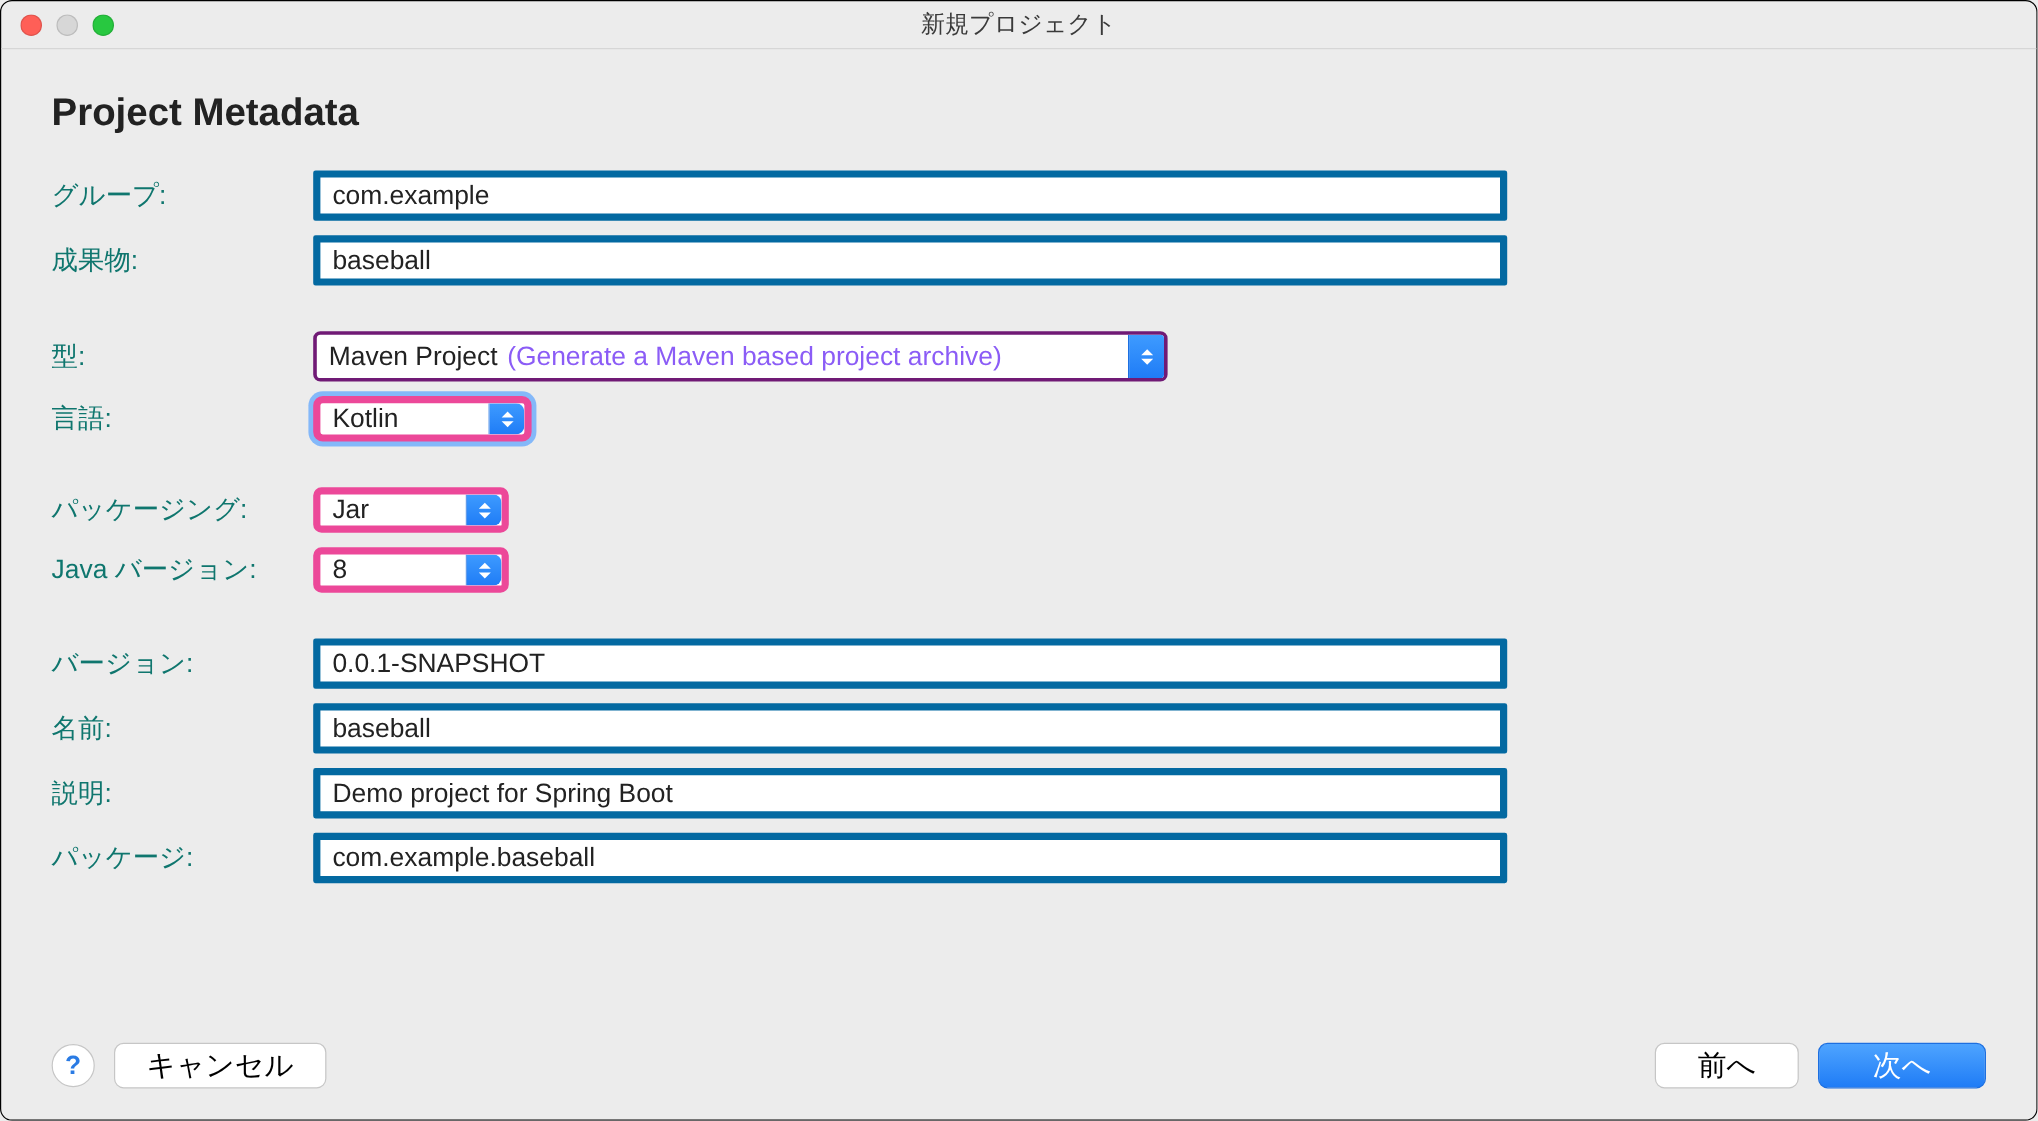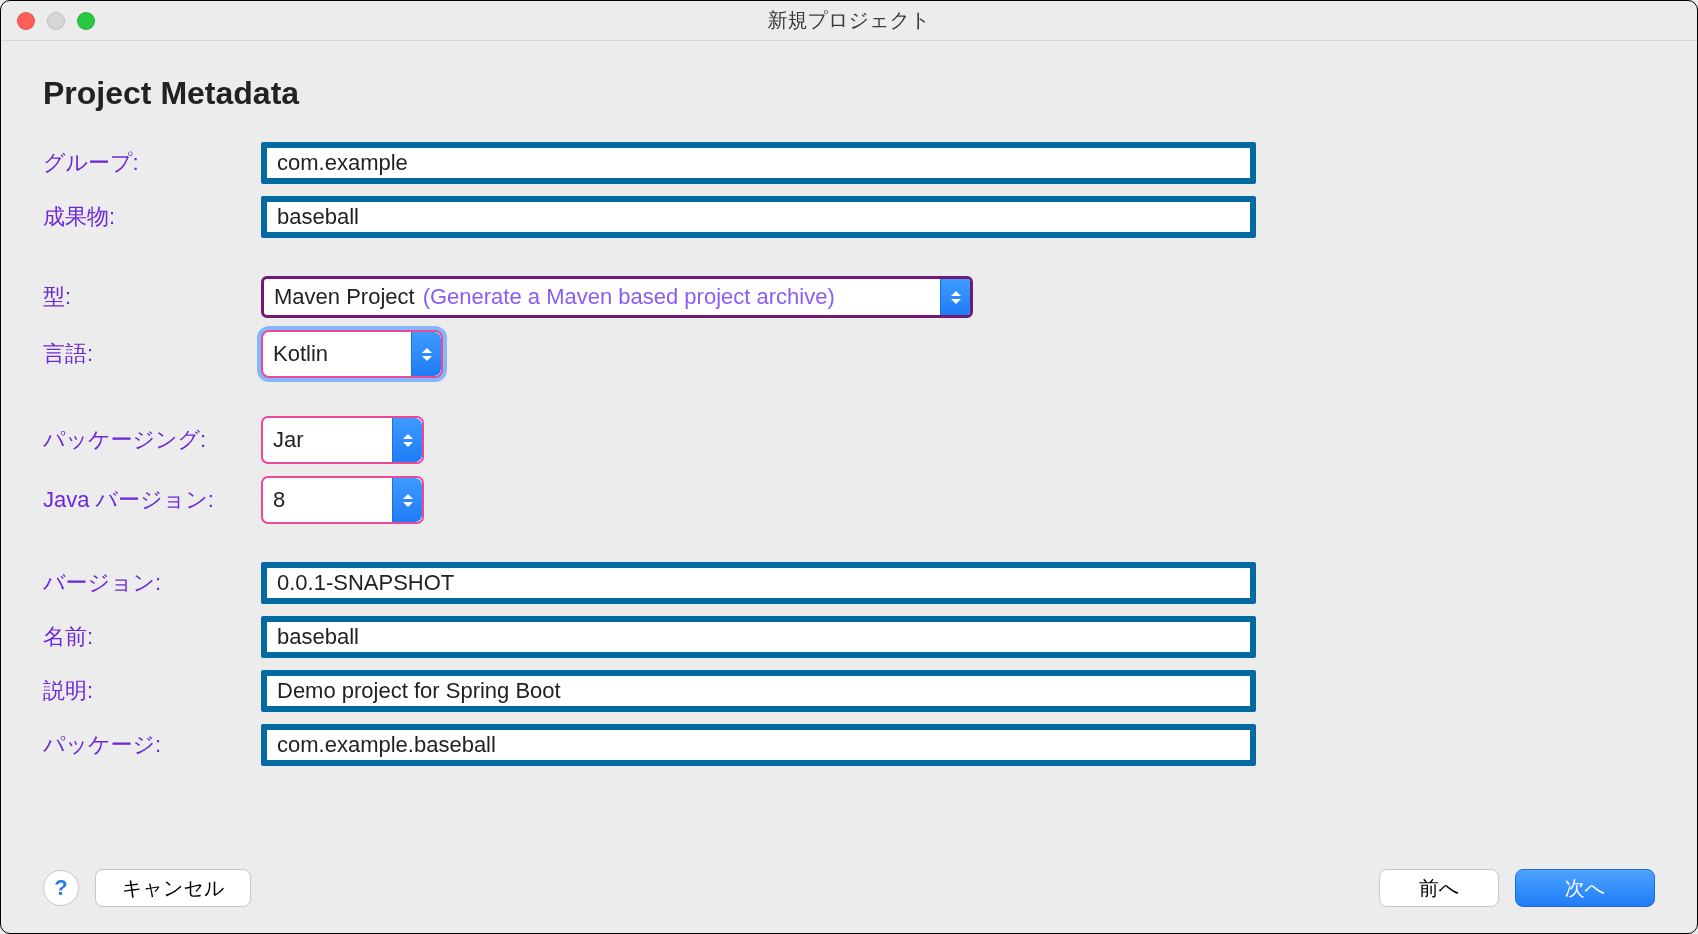--- a/index.html
+++ b/index.html
@@ -58,21 +58,21 @@
   margin-bottom: 24px;
 }
 .form {
   display: grid;
   grid-template-columns: 210px 1fr;
   column-gap: 8px;
   align-items: center;
 }
 .row-label {
   font-size: 22px;
-  color: #6d28d9;
+  color: #0f766e;
   padding: 6px 0;
 }
 .row-control { padding: 6px 0; }
 .gap-row { grid-column: 1 / -1; height: 26px; }
 input.text-field {
   width: 995px;
   height: 42px;
   border: 6px solid #0369a1;
   border-radius: 2px;
   background: #fff;
@@ -107,22 +107,22 @@
 }
 .select-knob::before, .select-knob::after {
   content: "";
   width: 0; height: 0;
   border-left: 5px solid transparent;
   border-right: 5px solid transparent;
 }
 .select-knob::before { border-bottom: 5px solid #fff; margin-bottom: 3px; }
 .select-knob::after { border-top: 5px solid #fff; }
 .select {
-  height: 48px;
-  border: 2px solid #ec4899;
+  height: 38px;
+  border: 6px solid #ec4899;
   border-radius: 7px;
   background: #fff;
   display: inline-flex;
   align-items: center;
   padding-left: 10px;
   position: relative;
   overflow: hidden;
 }
 .select .select-knob { border-radius: 0 7px 7px 0; }
 .select-lang { width: 182px; }
@@ -149,21 +149,21 @@
   font-size: 22px;
   font-weight: 600;
   cursor: pointer;
 }
 .btn {
   height: 38px;
   padding: 0 26px;
   border-radius: 8px;
   border: 1px solid #c6c6c6;
   background: #fff;
-  font-size: 20px;
+  font-size: 24px;
   cursor: pointer;
   display: inline-flex; align-items: center; justify-content: center;
 }
 .btn-primary {
   background: linear-gradient(#4ea4ff, #1f7cf6);
   border: 1px solid #1d6fe0;
   color: #fff;
   min-width: 140px;
 }
 .btn-secondary { min-width: 120px; }

